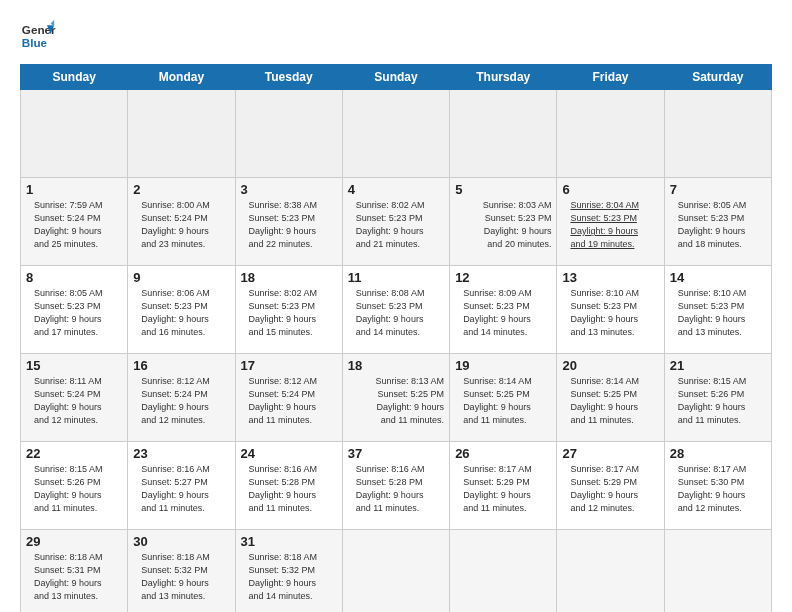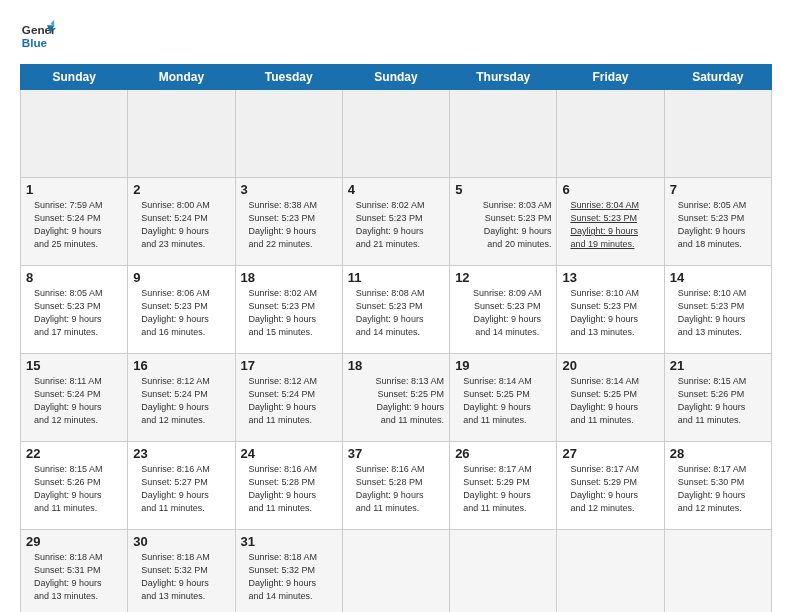--- a/index.html
+++ b/index.html
@@ -205,21 +205,21 @@
           </td>
           <td>
             <span class="day-num">11</span>
             <div class="day-info" style="white-space: pre-line;">Sunrise: 8:08 AM
 Sunset: 5:23 PM
 Daylight: 9 hours
 and 14 minutes.</div>
           </td>
           <td>
             <span class="day-num">12</span>
-            <div class="day-info" style="white-space: pre-line; text-align: center;">Sunrise: 8:09 AM
+            <div class="day-info" style="white-space: pre-line;">Sunrise: 8:09 AM
 Sunset: 5:23 PM
 Daylight: 9 hours
 and 14 minutes.</div>
           </td>
           <td>
             <span class="day-num">13</span>
             <div class="day-info" style="white-space: pre-line;">Sunrise: 8:10 AM
 Sunset: 5:23 PM
 Daylight: 9 hours
 and 13 minutes.</div>

